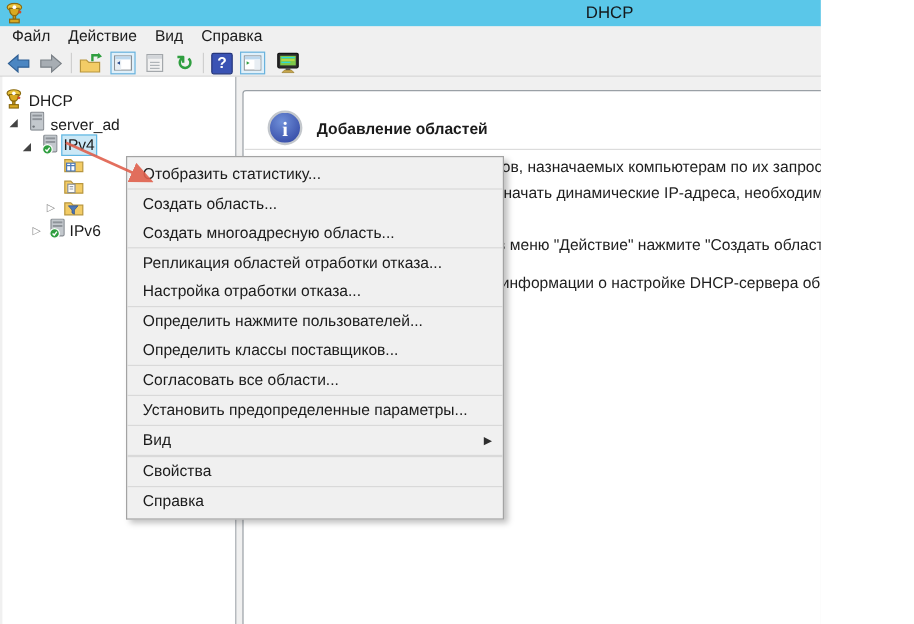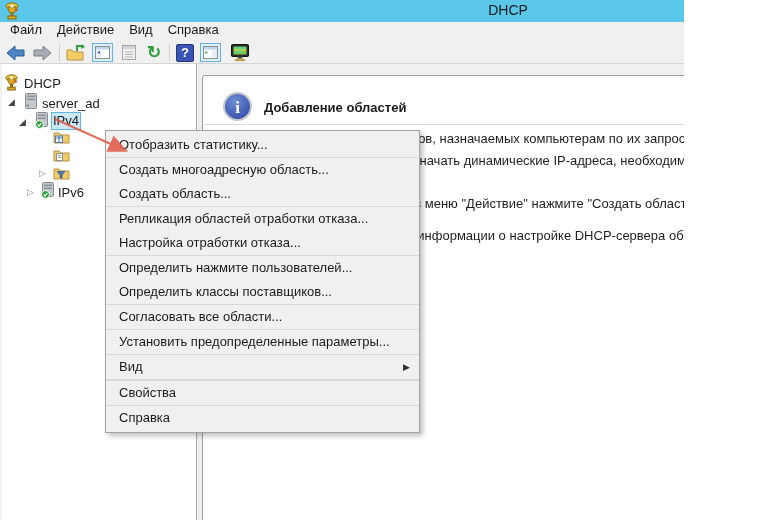--- a/index.html
+++ b/index.html
@@ -215,22 +215,22 @@
       <div class="body-line" style="top:55px">Область - это диапазон IP-адресов, назначаемых компьютерам по их запросу динамического</div>
       <div class="body-line" style="top:77px">IP-адреса. Чтобы сервер мог назначать динамические IP-адреса, необходимо создать и настроить область.</div>
       <div class="body-line" style="top:120px">Для добавления новой области в меню "Действие" нажмите "Создать область".</div>
       <div class="body-line" style="top:152px">Для получения дополнительной информации о настройке DHCP-сервера обратитесь к справке в Интернете.</div>
     </div>
   </div>
 
   <div class="ctx-menu">
     <div class="mi">Отобразить статистику...</div>
     <div class="msep"></div>
+    <div class="mi">Создать область...</div>
     <div class="mi">Создать многоадресную область...</div>
-    <div class="mi">Создать область...</div>
     <div class="msep"></div>
     <div class="mi">Репликация областей отработки отказа...</div>
     <div class="mi">Настройка отработки отказа...</div>
     <div class="msep"></div>
     <div class="mi">Определить нажмите пользователей...</div>
     <div class="mi">Определить классы поставщиков...</div>
     <div class="msep"></div>
     <div class="mi">Согласовать все области...</div>
     <div class="msep"></div>
     <div class="mi">Установить предопределенные параметры...</div>

